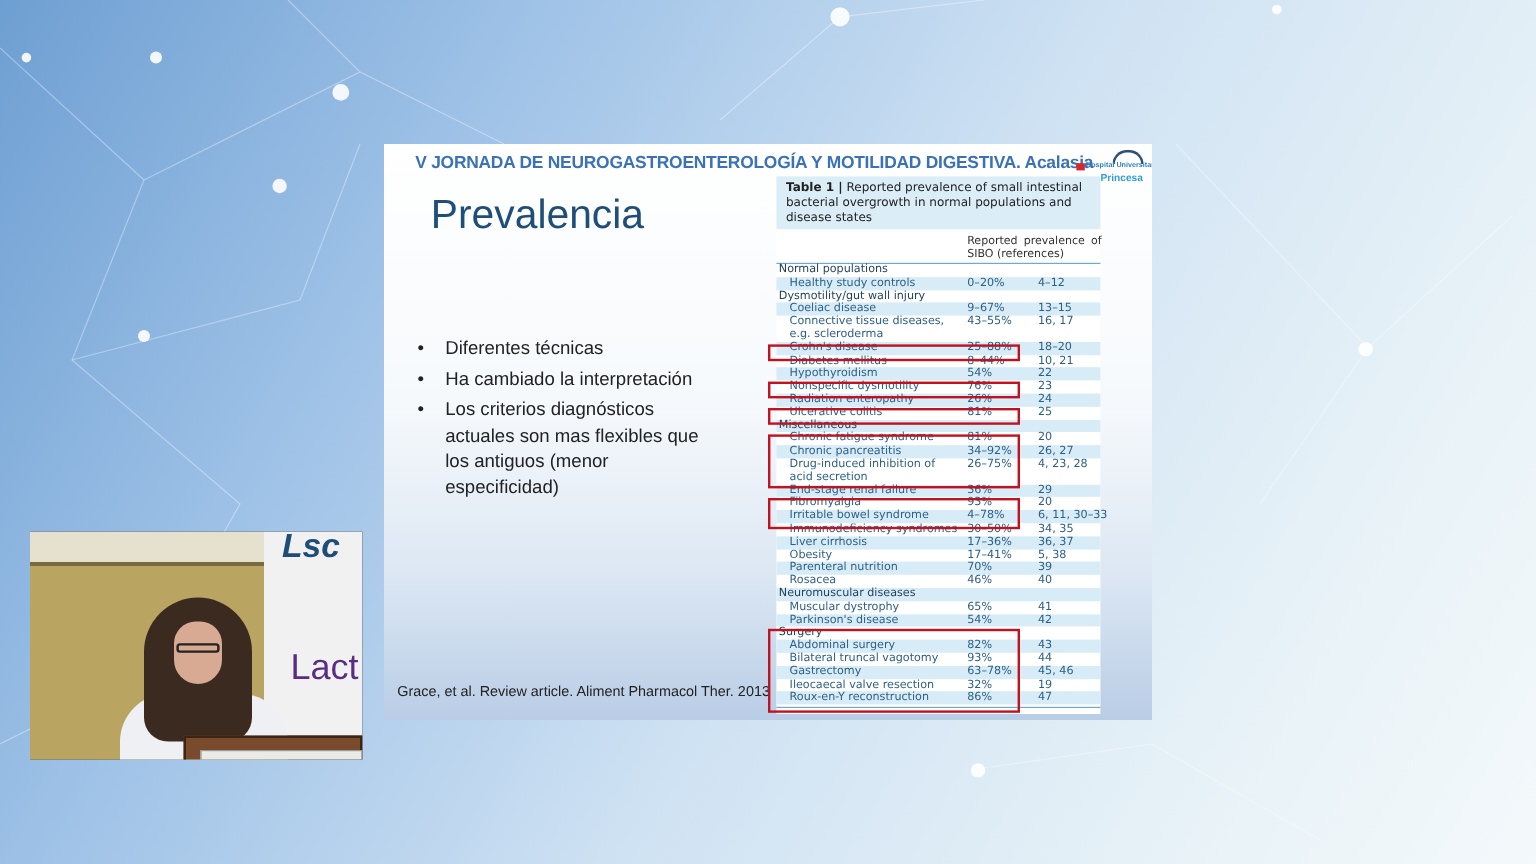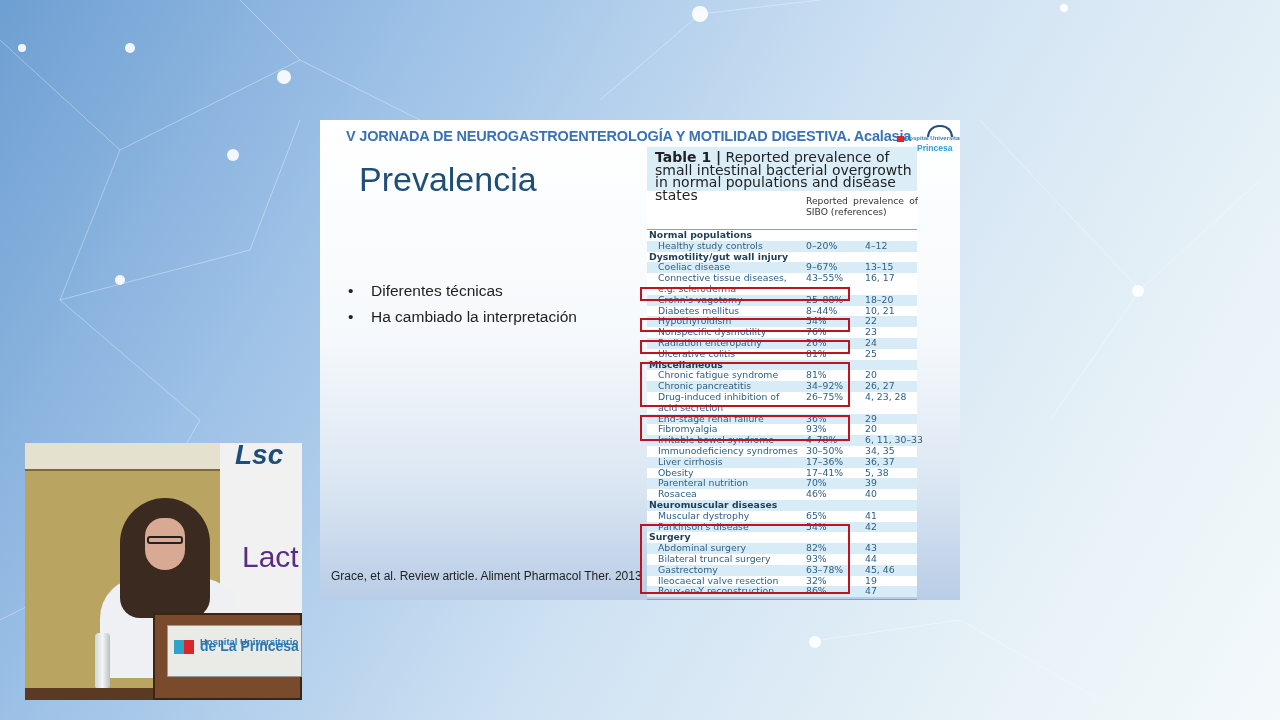--- a/index.html
+++ b/index.html
@@ -16,36 +16,36 @@
 .hosp-logo .l2{position:absolute;left:22px;top:19px;font-size:8.5px;color:#2f9fd6;font-weight:bold}
 .hosp-logo .sq{position:absolute;left:2px;top:12px;width:7px;height:6px;background:#d9262b}
 .hosp-logo .arc{position:absolute;left:32px;top:1px;width:26px;height:12px;border:2px solid #2a4f7d;border-bottom:none;border-radius:14px 14px 0 0}
 .slide-title{position:absolute;left:39px;top:40px;font-size:34px;color:#1f4e79}
 .bullets{position:absolute;left:26px;top:160px;width:260px;list-style:none}
 .bullets li{position:relative;padding-left:25px;font-size:15.5px;line-height:21.5px;color:#222;margin-bottom:4px}
 .bullets li::before{content:"•";position:absolute;left:2px;top:0}
 .bullets li.hl{color:#c0182a;font-size:17px}
 .citation{position:absolute;left:11px;top:449px;font-size:12px;color:#222;white-space:nowrap}
 .tbl{position:absolute;left:327px;top:27px;width:270px;height:448px;background:#fff;font-size:9.3px;color:#2d5f86;font-family:"DejaVu Sans",sans-serif}
-.tbl .cap{background:#dbeef8;padding:4px 4px 3px 8px;font-size:14px;line-height:12.5px;color:#222;height:44px}
+.tbl .cap{background:#dbeef8;padding:4px 4px 3px 8px;font-size:10px;line-height:12.5px;color:#222;height:44px}
 .tbl .cap b{font-weight:bold}
-.tbl .colh{position:relative;height:39px;border-bottom:1px solid #6ea9cf;color:#333}
+.tbl .colh{position:relative;height:29px;border-bottom:1px solid #6ea9cf;color:#333}
 .tbl .colh span{position:absolute;left:159px;top:4px;width:112px;line-height:11px;font-size:9.2px;text-align:justify;text-align-last:justify}
 .tbl .colh span.b{top:15px;text-align-last:left}
 .row{position:relative;height:10.8px;line-height:10.8px;white-space:nowrap}
 .row.sh{background:#d7ecf7}
-.row.cat{color:#1e3e57;font-weight:bold;padding-left:2px}
+.row.cat{color:#1e3e57;font-weight:normal;padding-left:2px}
 .row .n{position:absolute;left:11px}
 .row .p{position:absolute;left:159px}
 .row .r{position:absolute;left:218px}
 .row.tall{height:21.6px}
 .row.tall .n{line-height:10.8px;white-space:normal;width:140px}
 .tbl .endline{height:1px;background:#6ea9cf;margin-top:2px}
 .redbox{position:absolute;border:2.5px solid #c1121f;pointer-events:none}
-.webcam{position:absolute;left:25px;top:443px;width:277px;height:257px;overflow:hidden;background:#404040}
+.webcam{position:absolute;left:25px;top:443px;width:277px;height:190px;overflow:hidden;background:#404040}
 .wc-wall{position:absolute;left:0;top:0;width:195px;height:257px;background:linear-gradient(180deg,#e6e1cf 0 10%,#7a6a40 10% 11%,#b9a462 11% 100%)}
 .wc-banner{position:absolute;left:195px;top:0;width:82px;height:170px;background:#f1f1f2}
 .wc-banner .lsc{position:absolute;left:15px;top:-4px;font-size:28px;font-style:italic;font-weight:bold;color:#1f4d78}
 .wc-banner .lact{position:absolute;left:22px;top:97px;font-size:30px;color:#5a2c83}
 .wc-person{position:absolute;left:95px;top:55px;width:110px;height:160px}
 .hair{position:absolute;left:0;top:0;width:90px;height:120px;background:#3a2a20;border-radius:45px 45px 20px 20px}
 .face{position:absolute;left:25px;top:20px;width:40px;height:52px;background:#d8a993;border-radius:18px 18px 20px 20px}
 .glasses{position:absolute;left:27px;top:38px;width:36px;height:8px;border:2px solid #222;border-radius:3px}
 .coat{position:absolute;left:-20px;top:80px;width:140px;height:100px;background:#eef0f3;border-radius:40px 40px 0 0}
 .podium{position:absolute;left:128px;top:170px;width:149px;height:87px;background:#7a4a2c;border:2px solid #3a2515}
@@ -89,20 +89,21 @@
     <div class="arc"></div>
     <div class="sq"></div>
     <div class="l1">Hospital Universitario</div>
     <div class="l2">Princesa</div>
   </div>
   <div class="slide-title">Prevalencia</div>
 
   <ul class="bullets">
     <li>Diferentes técnicas</li>
     <li>Ha cambiado la interpretación</li>
+    <li>Los criterios diagnósticos actuales son mas flexibles que los antiguos (menor especificidad)</li>
   </ul>
 
   <div class="citation">Grace, et al. Review article. Aliment Pharmacol Ther. 2013</div>
 
   <div class="tbl">
     <div class="cap"><b>Table 1 |</b><span> Reported prevalence of small intestinal bacterial overgrowth in normal populations and disease states</span></div>
     <div class="colh">
       <span>Reported prevalence of</span>
       <span class="b">SIBO (references)</span>
     </div>
@@ -118,21 +119,21 @@
           <span class="n">Coeliac disease</span>
           <span class="p">9–67%</span>
           <span class="r">13–15</span>
         </div>
         <div class="row tall">
           <span class="n">Connective tissue diseases, e.g. scleroderma</span>
           <span class="p">43–55%</span>
           <span class="r">16, 17</span>
         </div>
         <div class="row sh">
-          <span class="n">Crohn's vagotomy</span>
+          <span class="n">Crohn's disease</span>
           <span class="p">25–88%</span>
           <span class="r">18–20</span>
         </div>
         <div class="row">
           <span class="n">Diabetes mellitus</span>
           <span class="p">8–44%</span>
           <span class="r">10, 21</span>
         </div>
         <div class="row sh">
           <span class="n">Hypothyroidism</span>
@@ -221,21 +222,21 @@
           <span class="p">54%</span>
           <span class="r">42</span>
         </div>
         <div class="row cat">Surgery</div>
         <div class="row sh">
           <span class="n">Abdominal surgery</span>
           <span class="p">82%</span>
           <span class="r">43</span>
         </div>
         <div class="row">
-          <span class="n">Bilateral truncal surgery</span>
+          <span class="n">Bilateral truncal vagotomy</span>
           <span class="p">93%</span>
           <span class="r">44</span>
         </div>
         <div class="row sh">
           <span class="n">Gastrectomy</span>
           <span class="p">63–78%</span>
           <span class="r">45, 46</span>
         </div>
         <div class="row">
           <span class="n">Ileocaecal valve resection</span>

